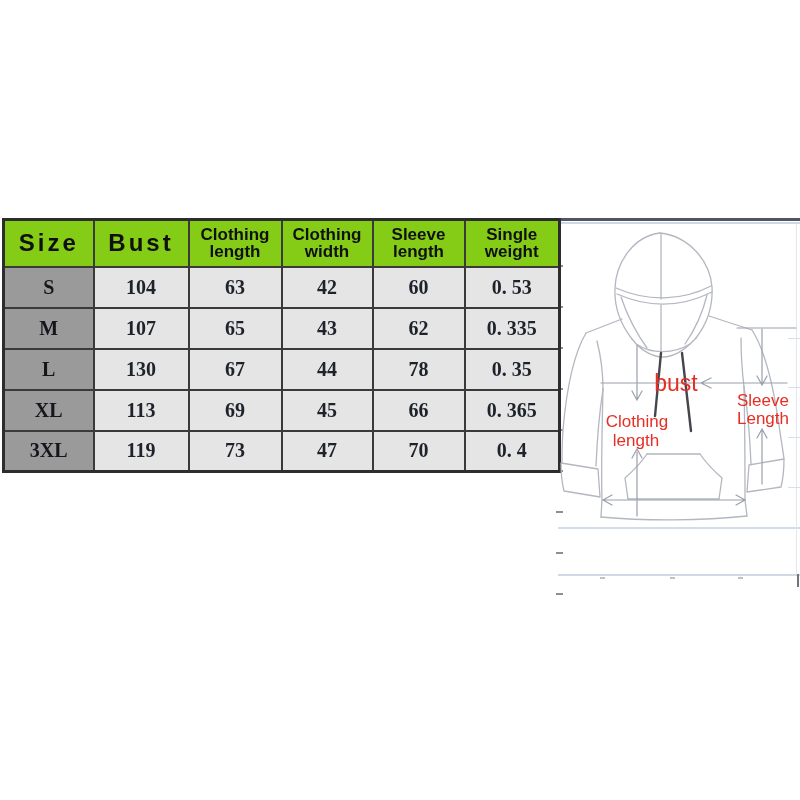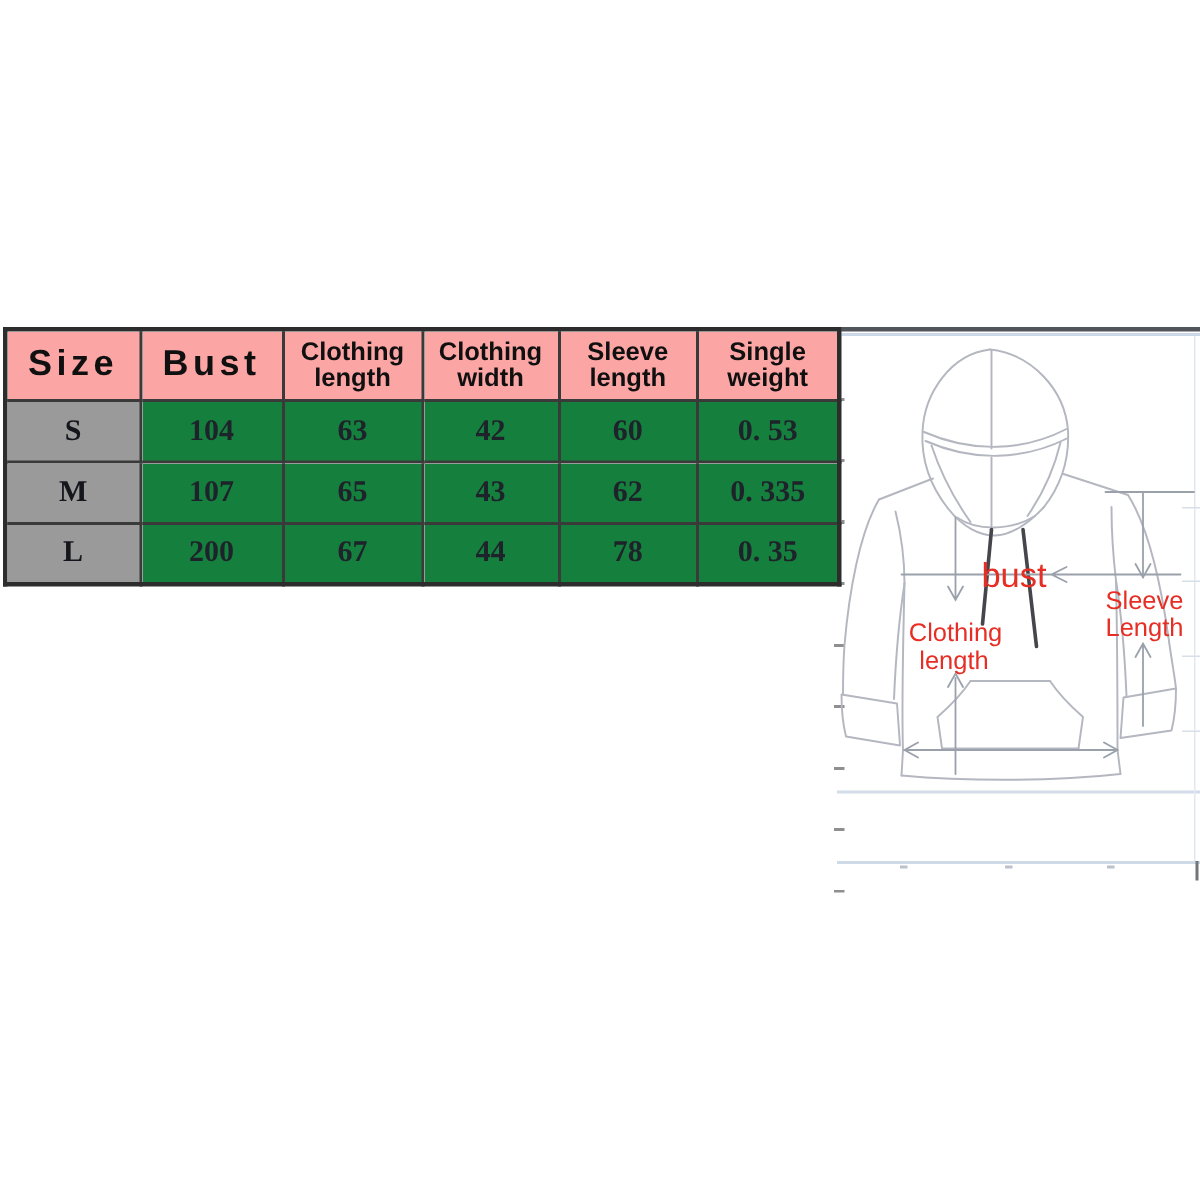--- a/index.html
+++ b/index.html
@@ -29,29 +29,29 @@
     border-collapse:collapse; table-layout:fixed; background:#ffffff;
     border:3px solid #2d2d2d;
   }
   .size-table th, .size-table td {
     border:2px solid #3a3a3a; text-align:center; vertical-align:middle; padding:0;
     overflow:hidden;
   }
   .size-table thead tr { height:47px; }
   .size-table tbody tr { height:41px; }
   .size-table th {
-    background:#fca5a5; color:#101010;
+    background:#84cc16; color:#101010;
     font-family:"Liberation Sans", sans-serif; font-weight:bold;
     font-size:17px; line-height:1.0;
   }
   .size-table th.hbig { font-size:24px; letter-spacing:3px; }
   .size-table th .hline { display:block; }
   .size-table td {
     font-family:"Liberation Serif", serif; font-weight:600;
-    font-size:20px; color:#1e222a; background:#15803d;
+    font-size:20px; color:#1e222a; background:#e5e5e5;
   }
   .size-table td.size-cell { background:#9a9a9a; color:#14161c; }
 
   
   svg.hoodie { position:absolute; left:556px; top:220px; }
   .sketch  { stroke:#b4b7c0; stroke-width:1.3; fill:none; stroke-linecap:round; }
   .measure { stroke:#9aa1ab; stroke-width:1.2; fill:none; stroke-linecap:round; stroke-linejoin:miter; }
   .dstring { stroke:#45454c; stroke-width:2.4; fill:none; stroke-linecap:round; }
   text.red-label {
     fill:#e62e24; font-family:"Liberation Sans", sans-serif; font-weight:400;
@@ -126,25 +126,41 @@
       <tr>
         <td class="size-cell">M</td>
         <td>107</td>
         <td>65</td>
         <td>43</td>
         <td>62</td>
         <td>0. 335</td>
       </tr>
       <tr>
         <td class="size-cell">L</td>
-        <td>200</td>
+        <td>130</td>
         <td>67</td>
         <td>44</td>
         <td>78</td>
         <td>0. 35</td>
+      </tr>
+      <tr>
+        <td class="size-cell">XL</td>
+        <td>113</td>
+        <td>69</td>
+        <td>45</td>
+        <td>66</td>
+        <td>0. 365</td>
+      </tr>
+      <tr>
+        <td class="size-cell">3XL</td>
+        <td>119</td>
+        <td>73</td>
+        <td>47</td>
+        <td>70</td>
+        <td>0. 4</td>
       </tr>
     </tbody>
   </table>
 
   <svg class="hoodie" width="244" height="370" viewBox="556 220 244 370">
 
     <g>
       <path class="sketch" d="M 660,233 C 634,236 616,262 615,288 C 614,308 621,325 632,339"></path>
       <path class="sketch" d="M 660,233 C 688,236 710,260 712,287 C 713,307 707,324 696,338"></path>
       <path class="sketch" d="M 632,339 C 642,352 654,357 663,357 C 673,357 685,350 696,338"></path>

